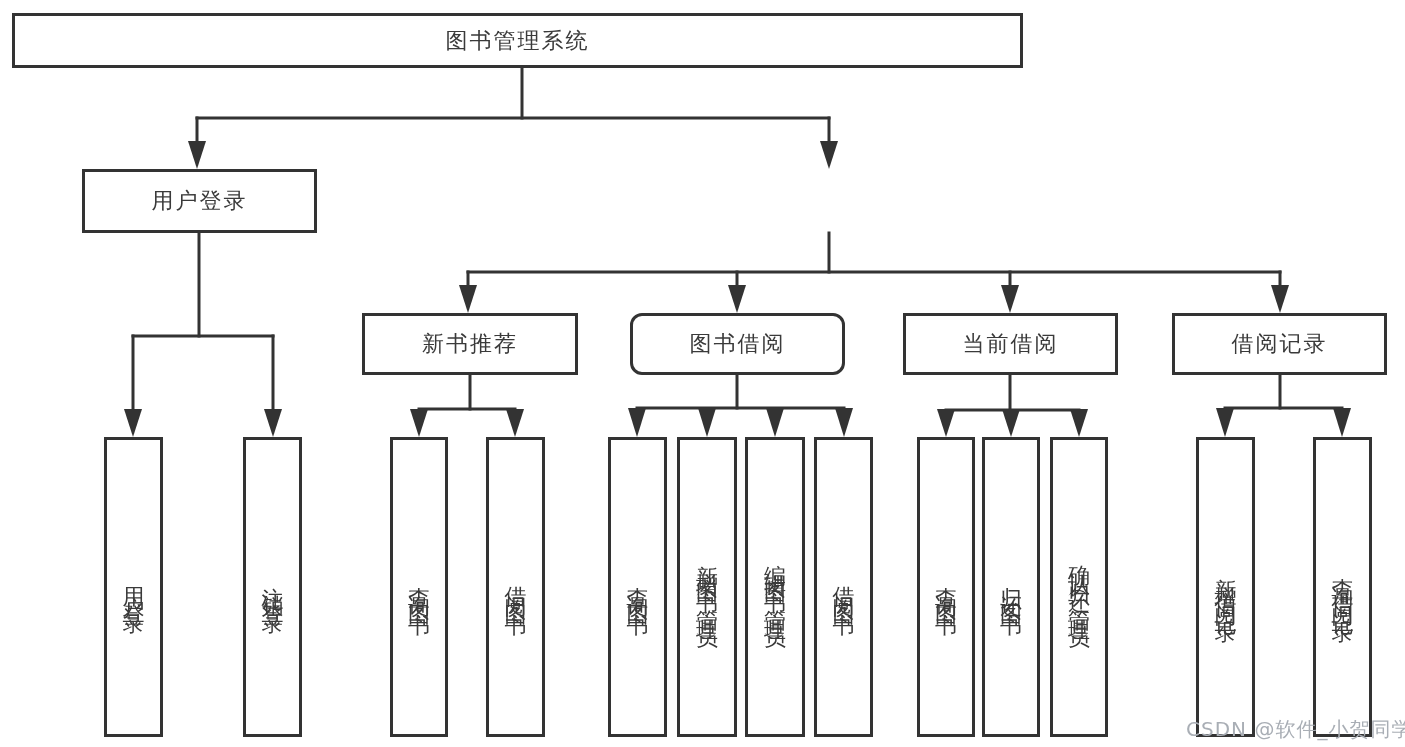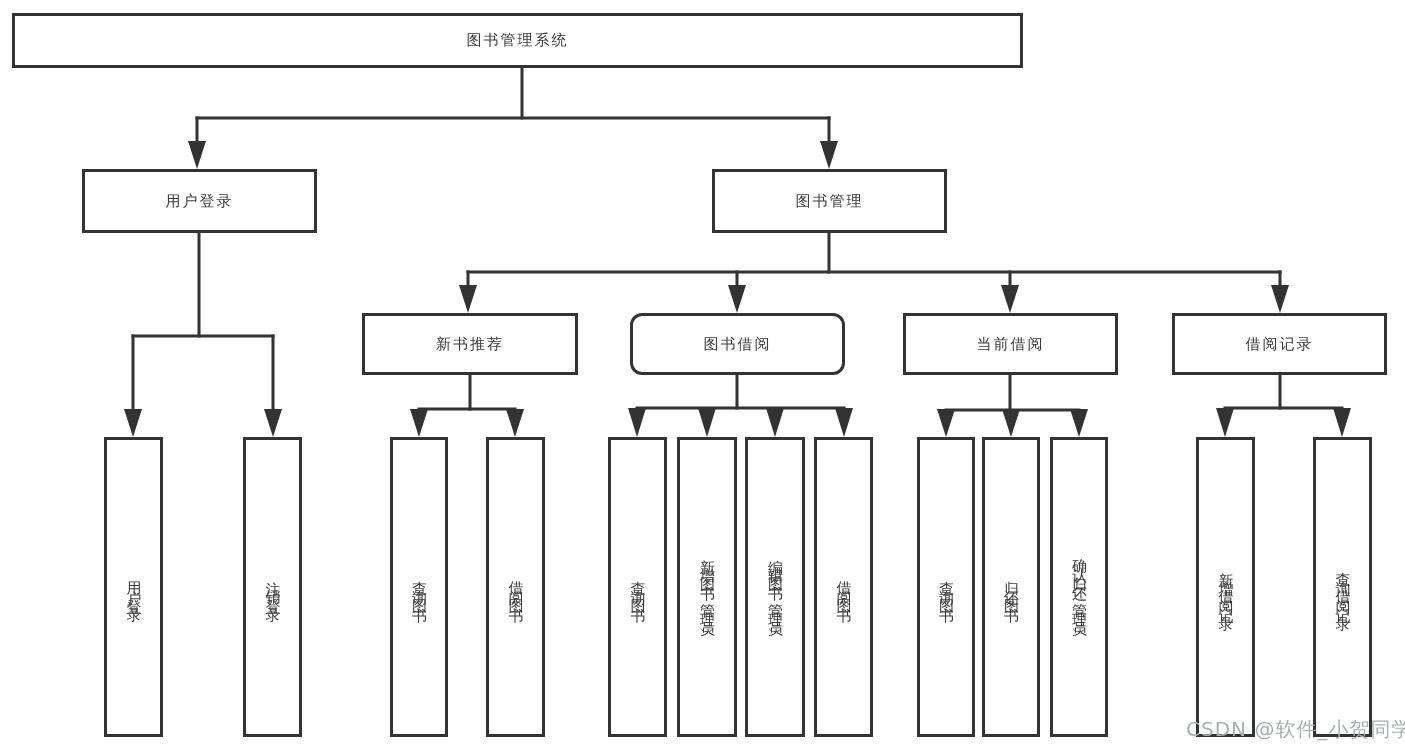--- a/index.html
+++ b/index.html
@@ -39,21 +39,21 @@
   }
   .node {
     position: absolute;
     box-sizing: border-box;
     border: 3px solid var(--line);
     background: #ffffff;
     display: flex;
     align-items: center;
     justify-content: center;
     color: var(--text);
-    font-size: 15px;
+    font-size: 22px;
     line-height: 1;
     white-space: nowrap;
   }
   .h-node {
     letter-spacing: 2px;
   }
   .leaf {
     writing-mode: vertical-rl;
     text-orientation: mixed;
     letter-spacing: 9px;
@@ -121,21 +121,20 @@
 
     <line class="c-line" x1="1280" y1="375" x2="1280" y2="408"></line>
     <line class="c-line" x1="1225" y1="408" x2="1342" y2="408"></line>
     <polygon class="c-arrow" points="1216,408 1234,408 1225,437"></polygon>
     <polygon class="c-arrow" points="1333,408 1351,408 1342,437"></polygon>
   </svg>
 
   <div class="node h-node" style="left:12px; top:13px; width:1011px; height:55px;">图书管理系统</div>
 
   <div class="node h-node" style="left:82px; top:169px; width:235px; height:64px;">用户登录</div>
-  <div class="node h-node" style="left:712px; top:169px; width:235px; height:64px;">图书管理</div>
 
   <div class="node h-node" style="left:362px; top:313px; width:216px; height:62px;">新书推荐</div>
   <div class="node h-node" style="left:630px; top:313px; width:215px; height:62px;border-radius:12px;">图书借阅</div>
   <div class="node h-node" style="left:903px; top:313px; width:215px; height:62px;">当前借阅</div>
   <div class="node h-node" style="left:1172px; top:313px; width:215px; height:62px;">借阅记录</div>
 
   <div class="node leaf" style="left:104px; top:437px; width:59px; height:300px;">用户登录</div>
   <div class="node leaf" style="left:243px; top:437px; width:59px; height:300px;">注销登录</div>
 
   <div class="node leaf" style="left:390px; top:437px; width:58px; height:300px;">查询图书</div>

